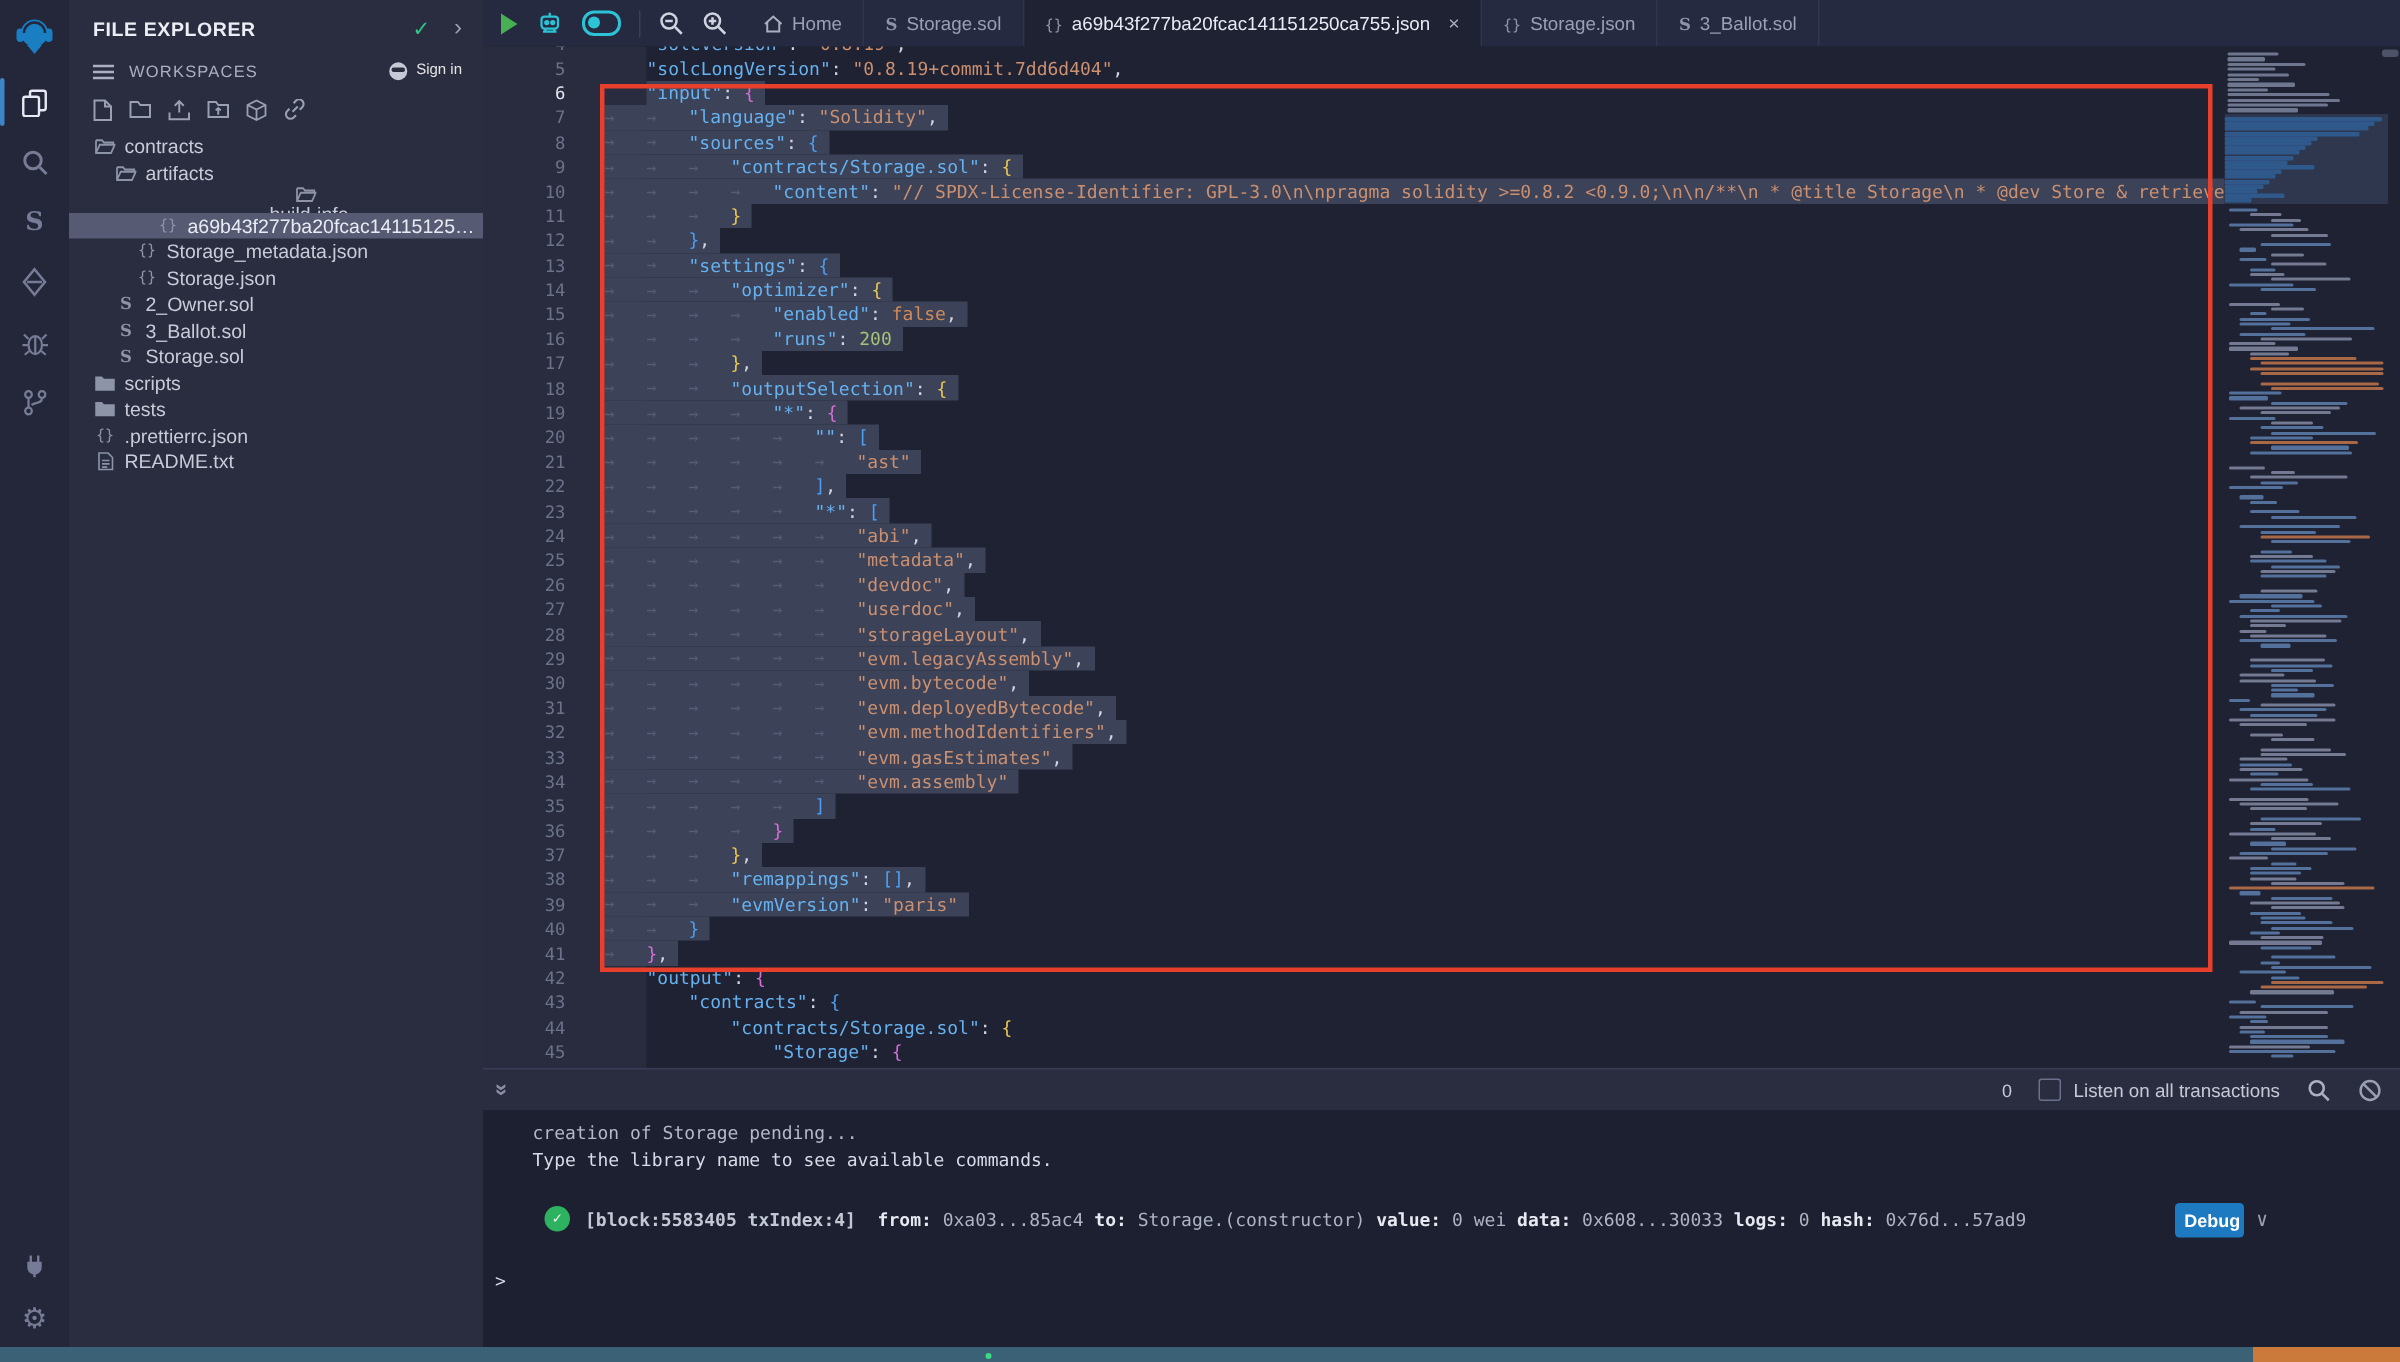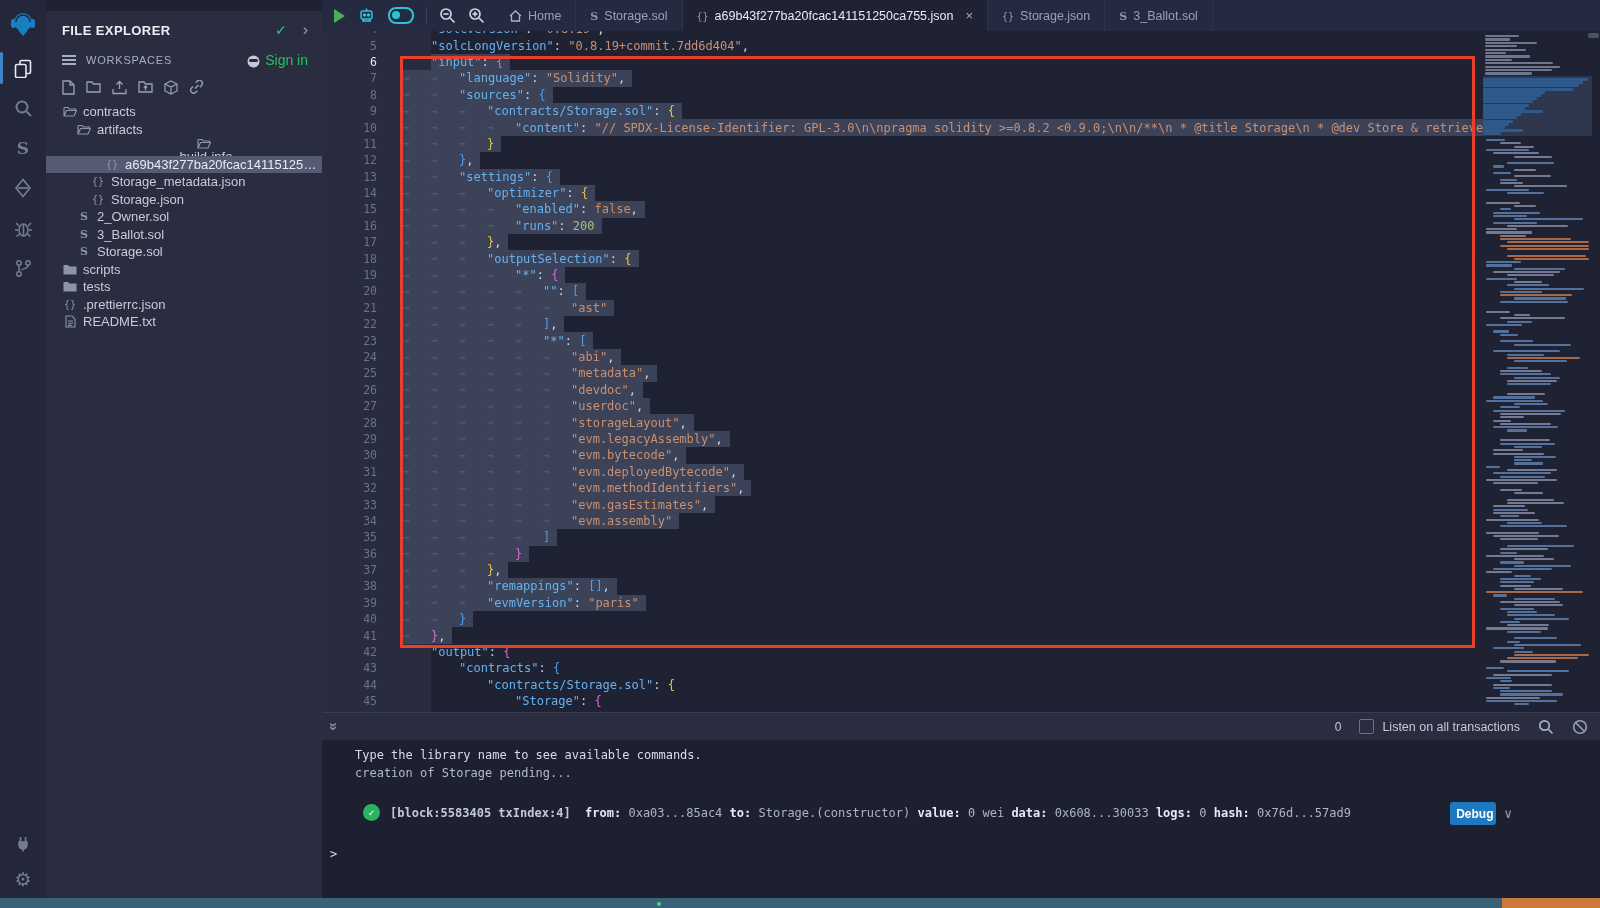--- a/index.html
+++ b/index.html
@@ -10,28 +10,28 @@
   .rail{position:absolute;left:0;top:0;width:46px;height:898px;background:#24263a;
         display:flex;flex-direction:column;align-items:center;z-index:5;}
   .rail .ic{width:46px;height:40px;display:flex;align-items:center;justify-content:center;
             color:#767c96;position:relative;cursor:pointer;}
   .rail .ic.active{color:#e7eaf4;}
   .rail .ic.active::before{content:"";position:absolute;left:0;top:4px;bottom:4px;width:3px;background:#3d85c6;border-radius:2px;}
   .rail .logo{height:48px;}
   .rail .spacer{flex:1}
   .gearglyph{font-size:19px;color:#767c96;line-height:1;}
   
-  .sidebar{position:absolute;left:46px;top:11px;width:276px;height:898px;background:#2a2c3f;z-index:4;}
+  .sidebar{position:absolute;left:46px;top:0;width:276px;height:898px;background:#2a2c3f;z-index:4;}
   .sb-head{display:flex;align-items:center;padding:11px 14px 6px 16px;}
   .sb-title{font-size:13px;font-weight:bold;color:#eceef5;letter-spacing:.4px;flex:1;}
   .sb-check{color:#2ec98b;font-size:14px;margin-right:16px;}
   .sb-chev{color:#9aa0b4;font-size:16px;line-height:1;}
   .ws-row{display:flex;align-items:center;padding:8px 14px 6px 16px;}
   .ws-label{font-size:11px;color:#aab0bf;letter-spacing:.8px;margin-left:10px;flex:1;}
-  .signin{display:flex;align-items:flex-end;gap:5px;color:#22c55e;font-size:14px;cursor:pointer;}
+  .signin{display:flex;align-items:flex-start;gap:5px;color:#e5e5e5;font-size:10px;cursor:pointer;}
   .ws-select{margin:6px 22px 10px 16px;height:26px;background:#3f4356;border-radius:4px;
              display:flex;align-items:center;padding:0 6px 0 10px;cursor:pointer;}
   .ws-name{flex:1;font-size:13px;color:#eceef5;}
   .ws-stepper{width:16px;height:16px;border-radius:50%;background:#575b75;color:#d6dae6;
               font-size:6px;line-height:7px;text-align:center;padding-top:1px;box-sizing:border-box;}
   .sb-tools{display:flex;gap:11px;padding:6px 0 8px 16px;color:#9aa0b4;}
   .sb-tools .ti{cursor:pointer}
   .tree{font-size:13px;color:#c7ccd8;}
   .trow{height:17.5px;display:flex;align-items:center;cursor:pointer;white-space:nowrap;}
   .trow.sel{background:#565a73;color:#e8ebf2;}
@@ -590,22 +590,22 @@
           <svg width="16" height="16" viewBox="0 0 16 16" fill="none" stroke="#9aa0b2" stroke-width="1.6">
             <circle cx="8" cy="8" r="6.3"></circle>
               <line x1="3.7" y1="3.7" x2="12.3" y2="12.3"></line>
           </svg>
         </span>
       </div>
     </div>
 
     <div class="termbody">
       <div style="height:6px"></div>
+      <div class="tline dim">creation of Storage pending...</div>
       <div class="tline">Type the library name to see available commands.</div>
-      <div class="tline dim">creation of Storage pending...</div>
       <div class="txrow">
         <span class="txcheck">✓</span>
         <span class="txtext"><span class="txbadge">[block:5583405 txIndex:4]  </span><b>from:</b> 0xa03...85ac4 <b>to:</b> Storage.(constructor) <b>value:</b> 0 wei <b>data:</b> 0x608...30033 <b>logs:</b> 0 <b>hash:</b> 0x76d...57ad9</span>
         <span class="debugwrap">
           <button class="debugbtn">Debug</button>
           <span class="debugchev">∨</span>
         </span>
       </div>
       <div class="prompt">&gt;</div>
     </div>

